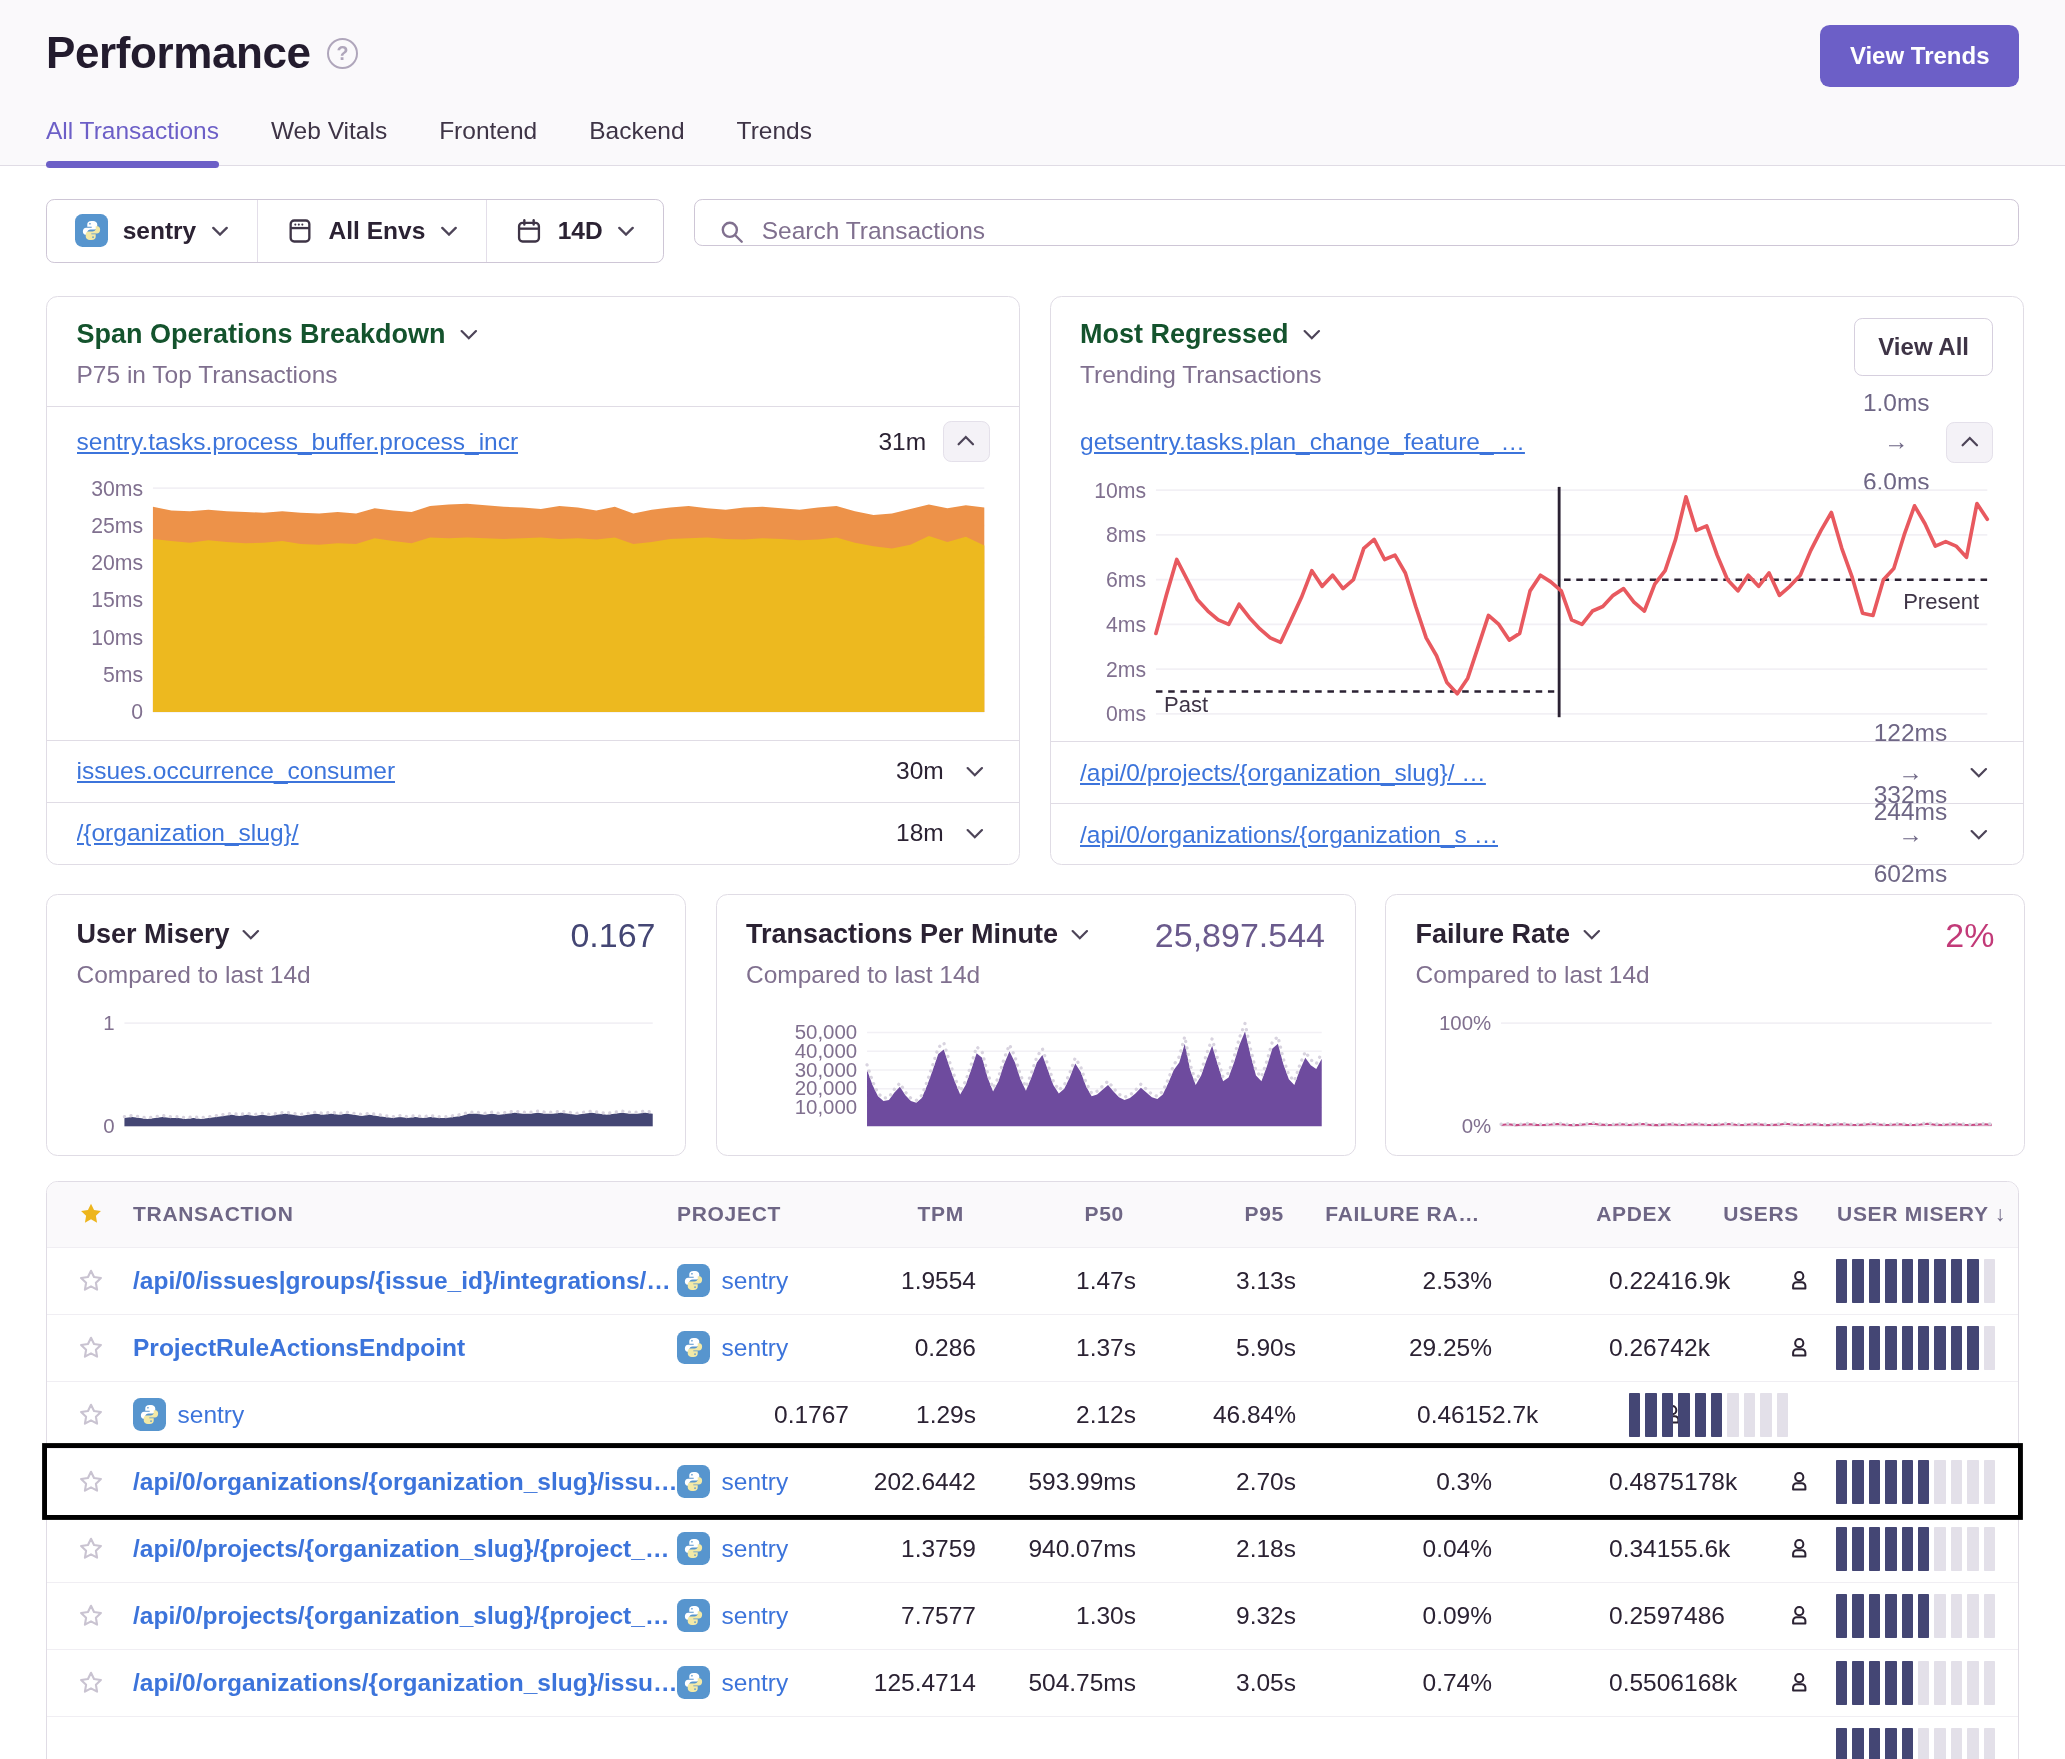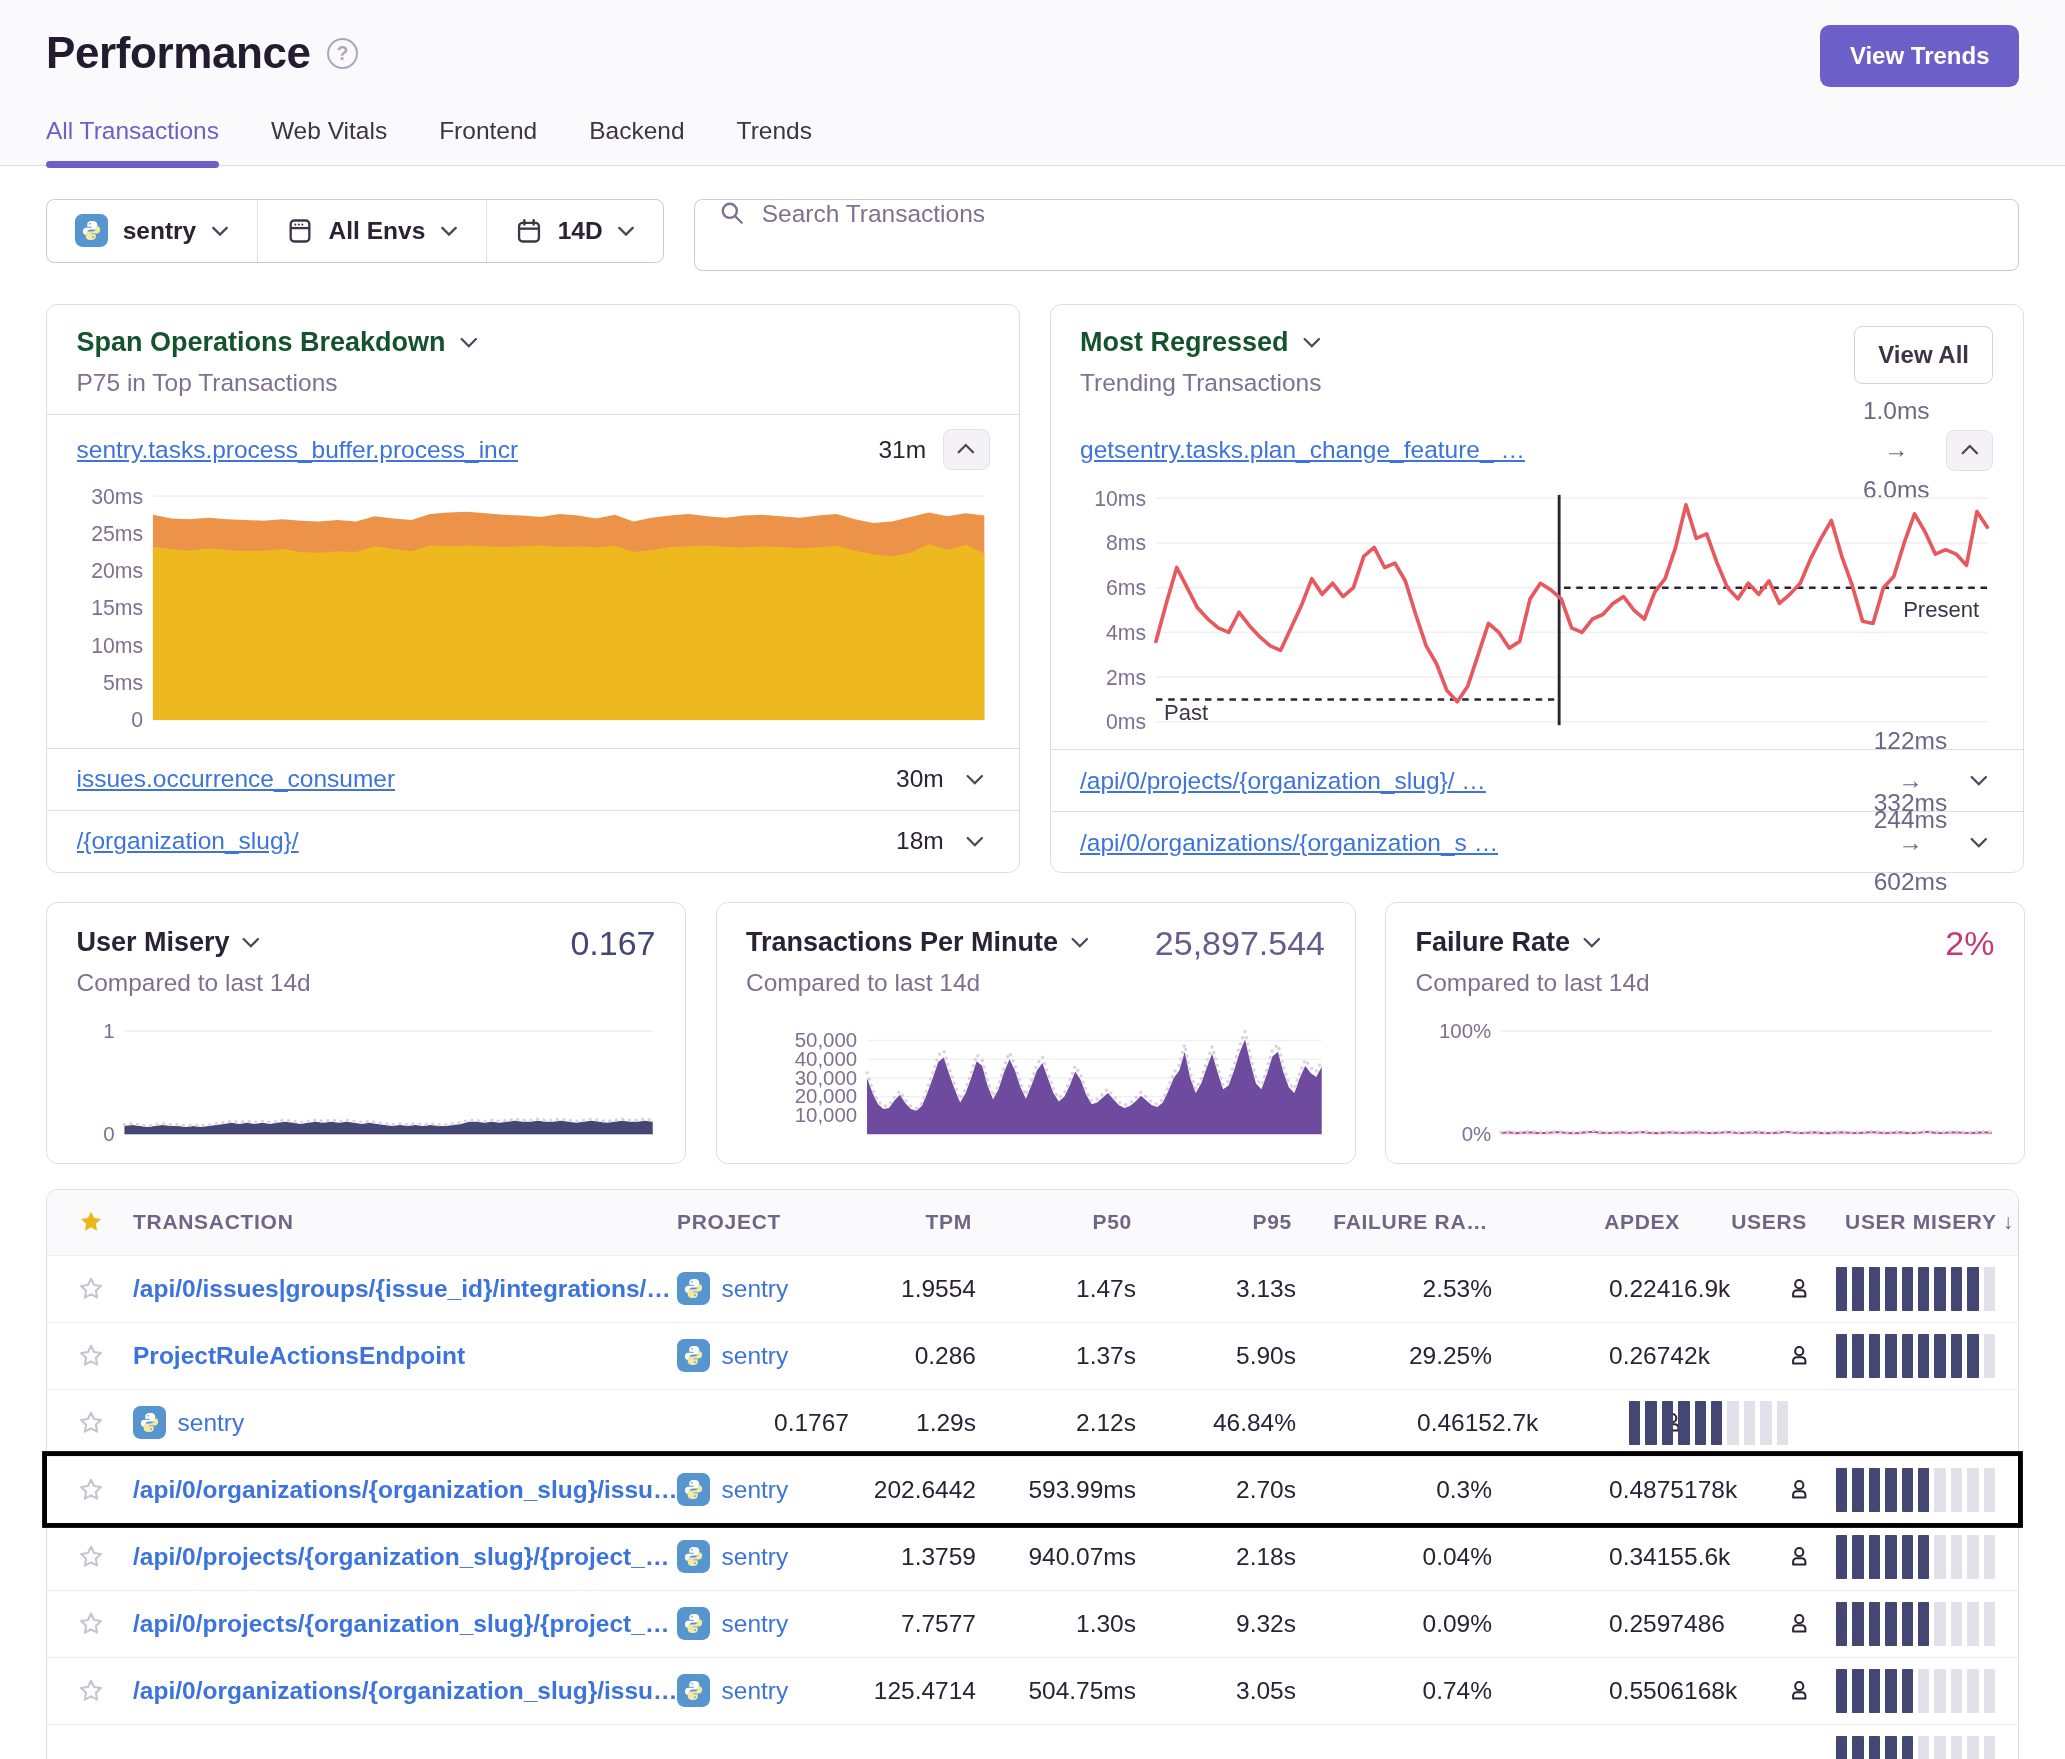--- a/index.html
+++ b/index.html
@@ -20,22 +20,22 @@
   .tab.active::after { content:""; position:absolute; left:0; right:0; bottom:-3.3px; height:6.5px;
     background:#6C5FC7; border-radius:4.1px; }
 
   
   .main { padding:33px 46px 0; background:#fff; }
 
   .filter-row { display:flex; gap:29.5px; margin-bottom:33px; }
   .trigger-group { display:flex; align-items:stretch; background:#fff; border:0.8px solid #CEC6D6; border-radius:8.2px; height:64px; }
   .seg { display:flex; align-items:center; gap:14.7px; padding:0 28px; font-size:24.5px; font-weight:700; color:#2B2233; }
   .seg + .seg { border-left:0.8px solid #E3DEE9; }
-  .search-box { flex:1; display:flex; align-items:flex-start; gap:16.4px; border:0.8px solid #CEC6D6; border-radius:8.2px;
-    background:#fff; padding:0 24.5px; height:72px; }
+  .search-box { flex:1; display:flex; align-items:flex-end; gap:16.4px; border:0.8px solid #CEC6D6; border-radius:8.2px;
+    background:#fff; padding:0 24.5px; height:47px; }
   .search-ph { font-size:24.5px; color:#80708F; }
 
   .py-badge { width:33px; height:33px; border-radius:7.4px; background:#5795CE; display:flex; align-items:center; justify-content:center; flex:none; }
 
   
   .row1 { display:grid; grid-template-columns:1fr 1fr; gap:29.5px; margin-bottom:29.5px; }
   .card { background:#fff; border:0.8px solid #E0DCE5; border-radius:11.5px; height:569px; display:flex; flex-direction:column; }
   .card-head { padding:21px 29.5px 16.4px; display:flex; justify-content:space-between; align-items:flex-start; }
   .card-title-row { display:flex; align-items:center; gap:13px; font-size:27px; font-weight:700; color:#14532d; line-height:33px; }
   .card-sub { margin-top:9.8px; font-size:24.5px; color:#80708F; line-height:29.5px; }
@@ -71,21 +71,21 @@
   .trow.highlight { box-shadow:0 0 0 4.9px #000; z-index:2; }
   .c-star { padding-left:29.5px; display:flex; align-items:center; }
   .c-txn a { color:#3C74DB; text-decoration:none;font-weight:bold; }
   .c-txn { white-space:nowrap; overflow:hidden; }
   .c-proj { display:flex; align-items:center; gap:11.5px; color:#3C74DB; }
   .c-r { text-align:right; }
   .c-users { display:flex; align-items:center; justify-content:space-between; gap:24px; }
   .c-misery { display:flex; justify-content:flex-end; padding-right:23px; }
   .misery { display:flex; gap:4.9px; height:44px; }
   .misery span { width:11.5px; border-radius:0.8px; }
-  .hd-cell { padding-right:4px; }
+  .hd-cell { padding-right:12px; }
 </style>
 </head>
 <body>
 
 <div class="top">
   <div class="title-row">
     <div class="page-title">Performance</div>
     <div class="help-circ">?</div>
   </div>
   <button class="view-trends">View Trends</button>

